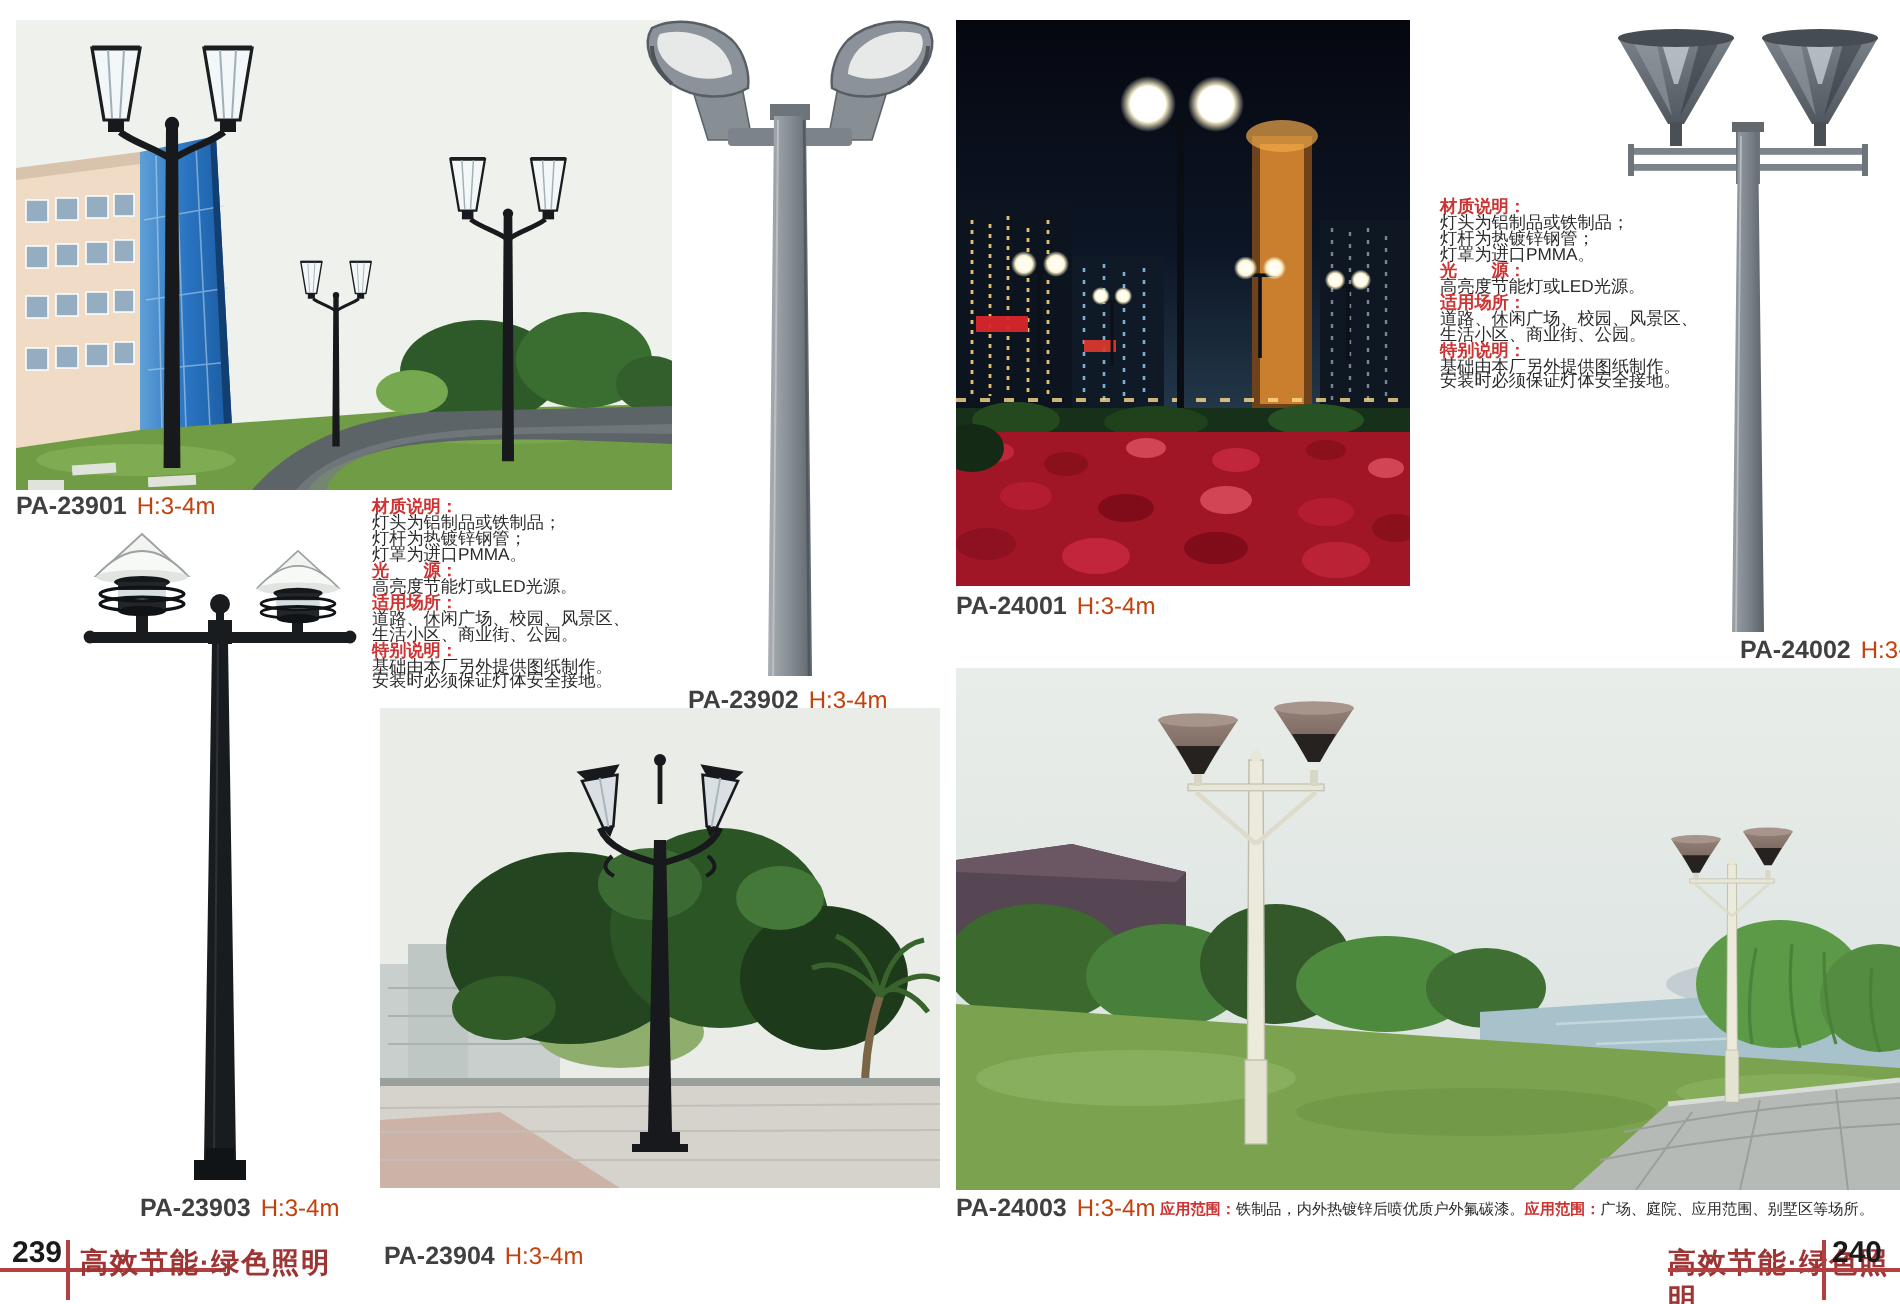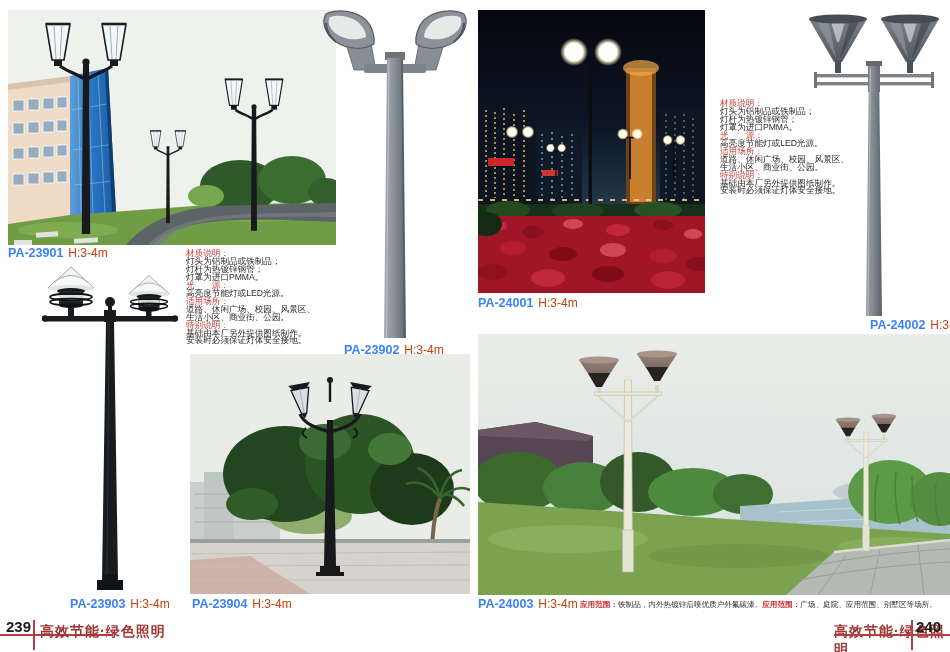--- a/index.html
+++ b/index.html
@@ -1,25 +1,25 @@
 <!DOCTYPE html>
 <html><head>
 <meta charset="utf-8">
 <style>
   html,body{margin:0;padding:0;background:#888;}
   .page{position:relative;width:950px;height:652px;background:#ffffff;overflow:hidden;
         font-family:"Liberation Sans","DejaVu Sans",sans-serif;margin:0 auto;}
   .photo{position:absolute;}
   .photo svg{display:block;}
   .plabel{position:absolute;white-space:nowrap;font-size:12px;color:#111;}
-  .plabel .code{color:#3b82f6;font-weight:bold;font-size:12.5px;margin-right:5px;margin-top:20px;}
+  .plabel .code{color:#404040;font-weight:bold;font-size:12.5px;margin-right:5px;margin-top:20px;}
   .plabel .size{color:#c2410c;font-size:12px;}
   .spec{position:absolute;width:172px;font-size:8.6px;line-height:7.95px;color:#2a2a2a;}
   .spec div{white-space:nowrap;}
-  .spec .hdr{color:#cc3333;font-weight:normal;}
+  .spec .hdr{color:#cc3333;font-weight:bold;}
   .technote{position:absolute;left:580px;top:600px;font-size:7.6px;color:#2a2a2a;white-space:nowrap;}
   .technote .red{color:#cc3333;font-weight:bold;}
   .pagenum{position:absolute;font-size:15px;font-weight:bold;color:#1a1a1a;}
   .slogan{position:absolute;font-size:14px;font-weight:bold;color:#9e3535;letter-spacing:1px;}
   .rule-h{position:absolute;height:2px;background:#b24040;}
   .rule-v{position:absolute;width:2px;background:#b24040;}
 </style>
 </head>
 <body>
 
@@ -438,21 +438,21 @@
 
   <div class="plabel" style="left:8px;top:246px;">
     <span class="code">PA-23901</span><span class="size">H:3-4m</span>
   </div>
   <div class="plabel" style="left:344px;top:343px;">
     <span class="code">PA-23902</span><span class="size">H:3-4m</span>
   </div>
   <div class="plabel" style="left:70px;top:597px;">
     <span class="code">PA-23903</span><span class="size">H:3-4m</span>
   </div>
-  <div class="plabel" style="left:192px;top:597px;">
+  <div class="plabel" style="left:192px;top:621px;">
     <span class="code">PA-23904</span><span class="size">H:3-4m</span>
   </div>
   <div class="plabel" style="left:478px;top:296px;">
     <span class="code">PA-24001</span><span class="size">H:3-4m</span>
   </div>
   <div class="plabel" style="left:833px;top:318px;padding-left:37px;">
     <span class="code">PA-24002</span><span class="size">H:3-4m</span>
   </div>
   <div class="plabel" style="left:478px;top:597px;">
     <span class="code">PA-24003</span><span class="size">H:3-4m</span>

